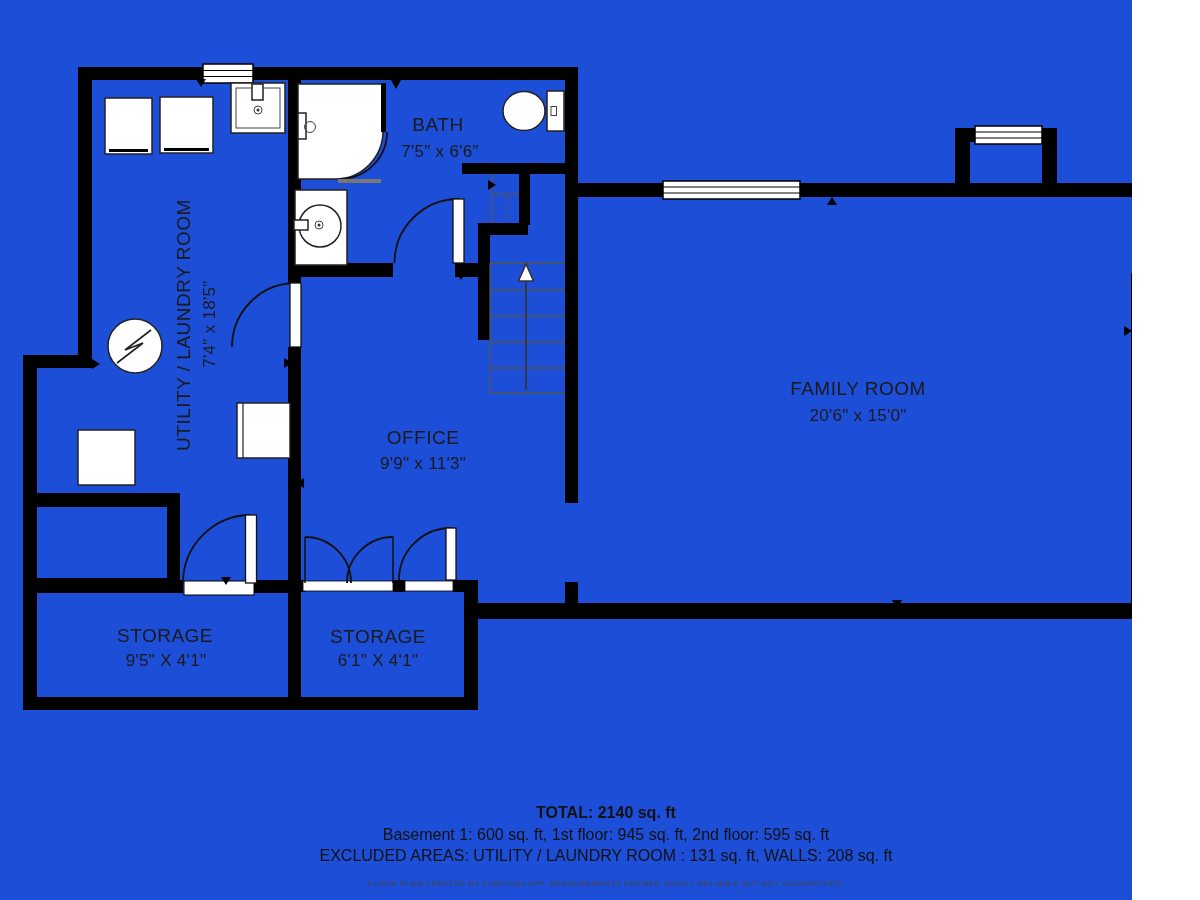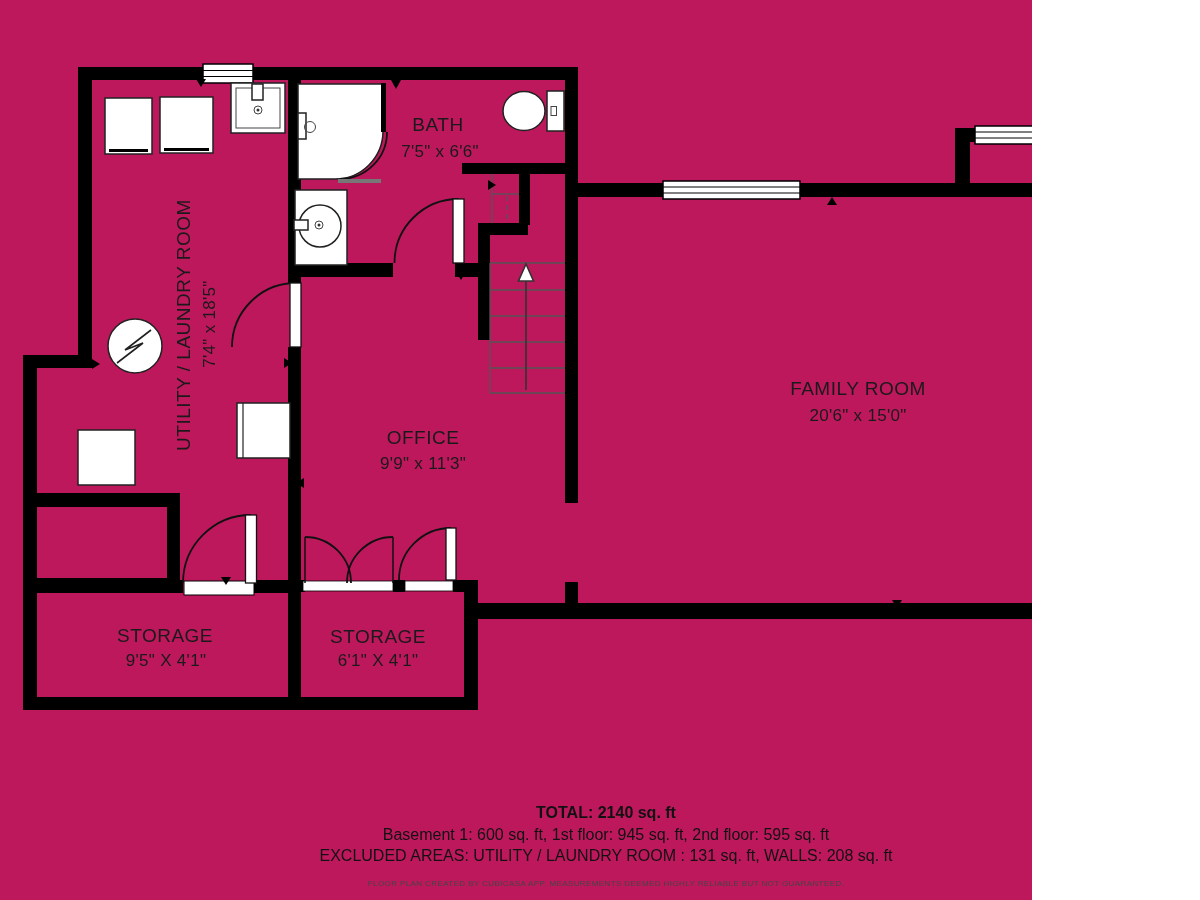--- a/index.html
+++ b/index.html
@@ -1,16 +1,16 @@
 <!DOCTYPE html>
 <html><head>
 <meta charset="utf-8">
 <style>
   html,body{margin:0;padding:0;background:#ffffff;}
-  .page{width:1032px;height:900px;position:relative;background:#be185d;overflow:hidden;
+  .page{width:1132px;height:900px;position:relative;background:#1d4ed8;overflow:hidden;
         font-family:"Liberation Sans","DejaVu Sans",sans-serif;}
   svg{display:block;}
   .wall{fill:#000;stroke:none;}
   .fix{fill:#fff;stroke:#222;stroke-width:1.5;}
   .fixthin{fill:none;stroke:#444;stroke-width:1;}
   .swing{fill:none;stroke:#111;stroke-width:1.8;}
   .leaf{fill:#fff;stroke:#111;stroke-width:1.3;}
   .stair{stroke:#555;stroke-width:1.3;fill:none;}
   .marker{fill:#000;}
   .roomname{font-size:19px;fill:#1a1a1a;letter-spacing:.5px;}

